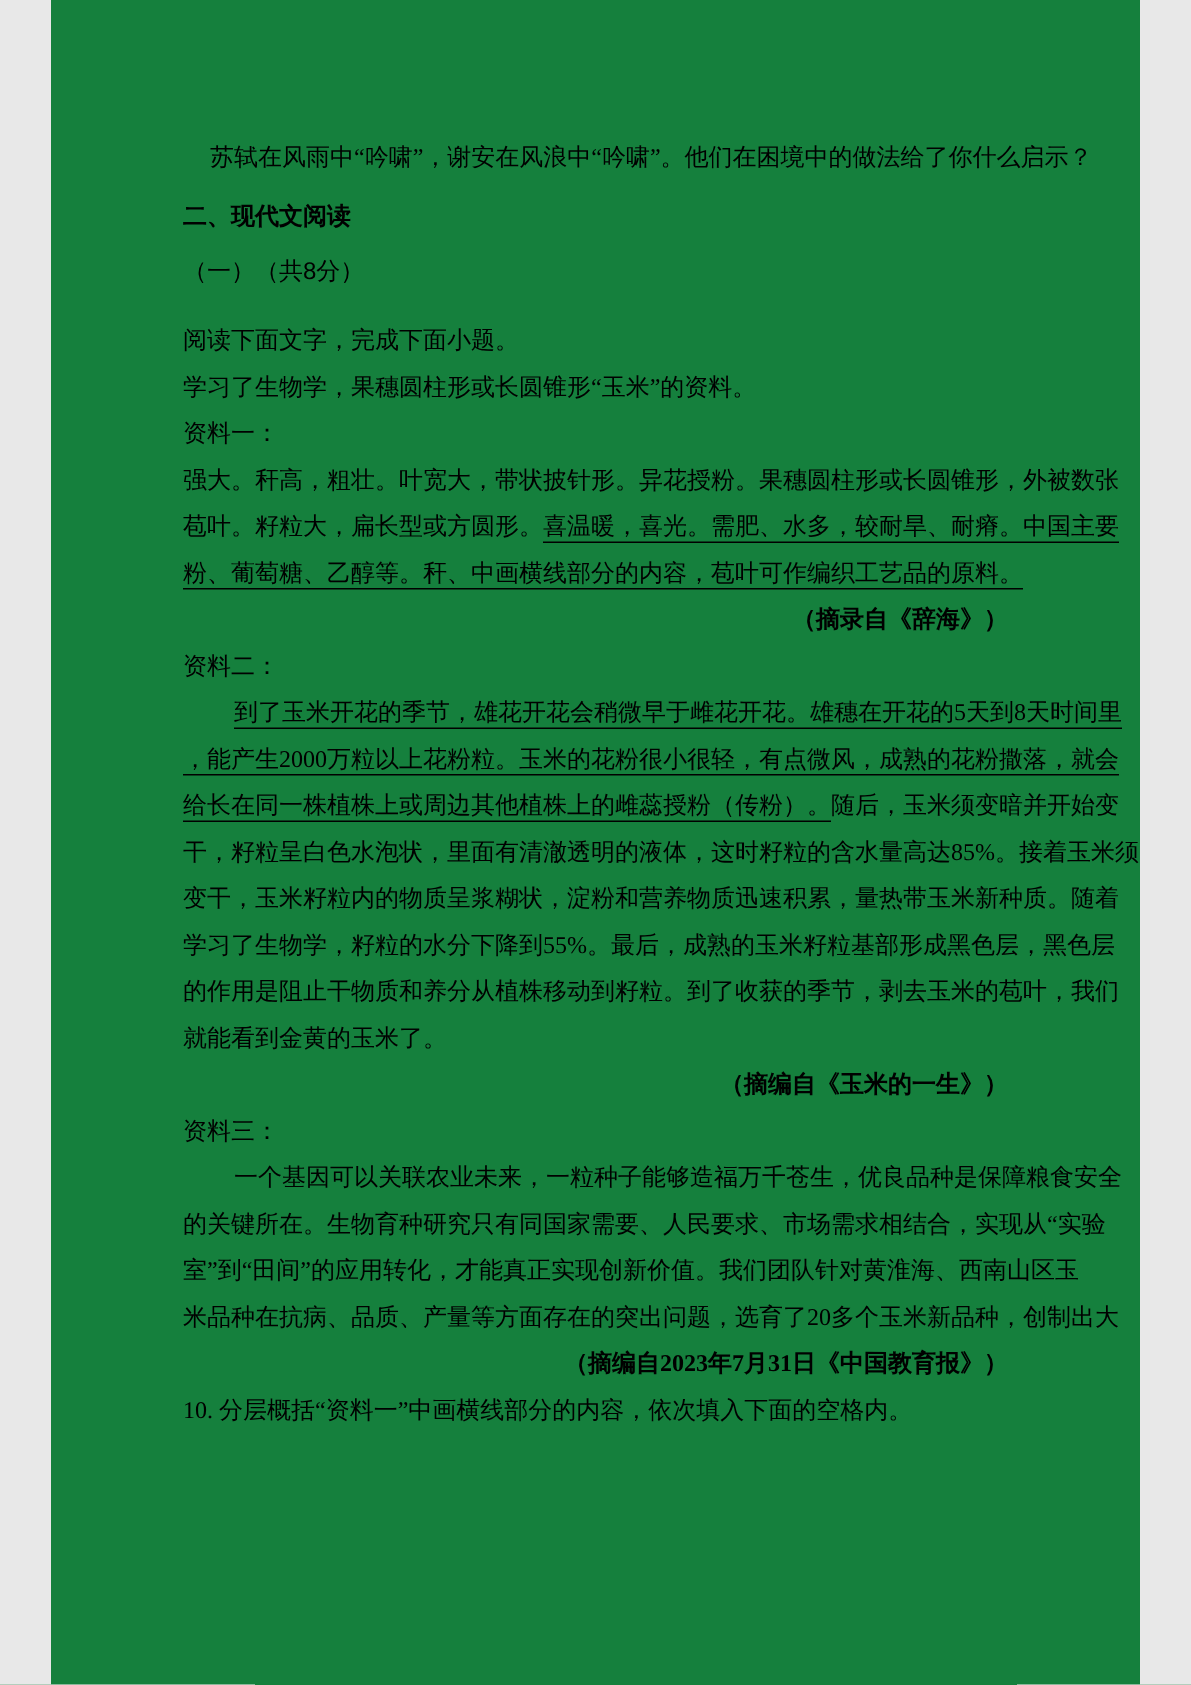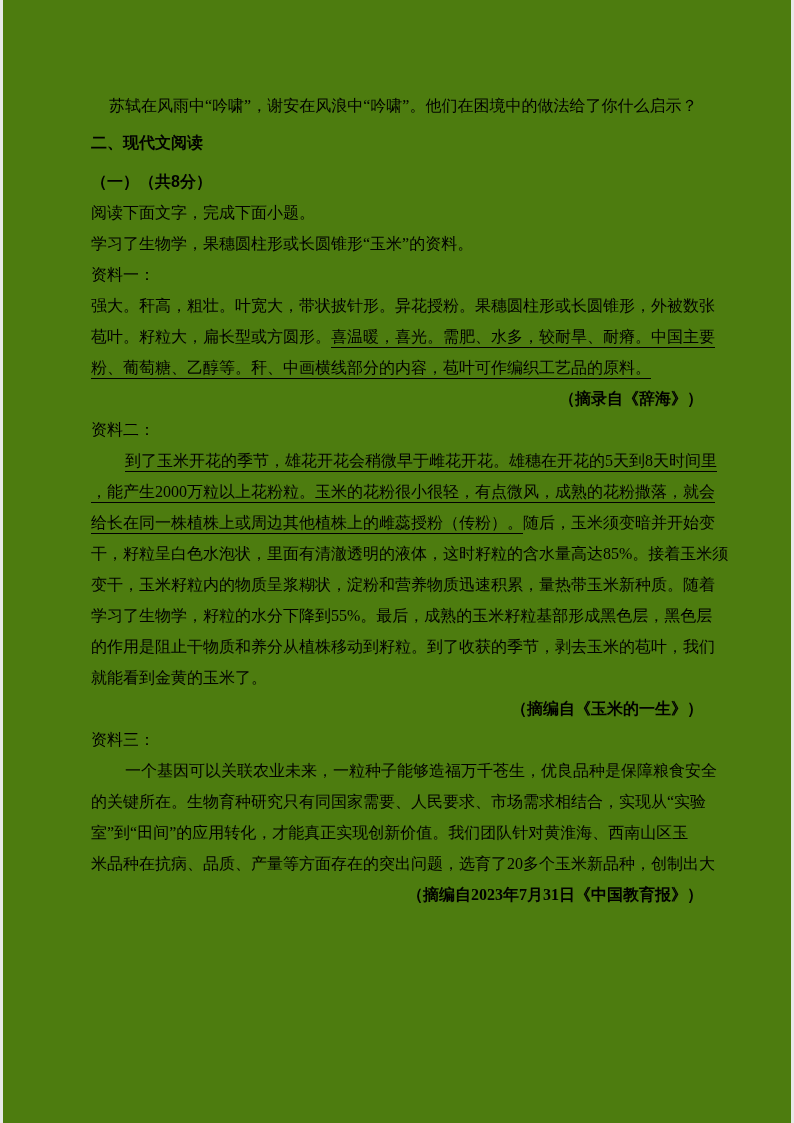--- a/index.html
+++ b/index.html
@@ -1,46 +1,46 @@
 <!DOCTYPE html>
 <html><head>
 <meta charset="utf-8">
 <style>
   html, body {
     margin: 0;
     padding: 0;
     background: #e8e8e8;
   }
   .page {
-    width: 788px;
+    width: 726px;
     height: 1123px;
     margin: 0 auto;
-    background: #4d7c0f;
+    background: #15803d;
     color: #000000;
     overflow: hidden;
     box-sizing: border-box;
     padding: 90px 88px 0 88px;
     font-family: "Liberation Serif", "DejaVu Serif", serif;
     font-size: 16px;
   }
   .line {
     line-height: 31px;
     min-height: 31px;
     white-space: nowrap;
   }
   .line span { display: inline; }
   .u {
     text-decoration: underline;
     text-underline-offset: 5px;
     text-decoration-thickness: 1px;
   }
   
   .k-question-text   { margin-left: 18px; margin-bottom: 8px; }
-  .k-section-heading { font-weight: bold; margin: 6px 0; font-family: Liberation Mono, monospace; }
-  .k-sub-heading     { font-weight: bold; margin-bottom: 0; font-family: "Liberation Sans", "DejaVu Sans", sans-serif; }
+  .k-section-heading { font-weight: bold; margin: 6px 0; font-family: Liberation Serif, serif; }
+  .k-sub-heading     { font-weight: normal; margin-bottom: 15px; font-family: "Liberation Sans", "DejaVu Sans", sans-serif; }
   .k-para-first      { text-indent: 34px; }
   .k-source          { text-align: right; font-weight: bold; }
 </style>
 </head>
 <body>
 
 <div class="page">
   <div>
       <div class="line k-question-text"><span class="">苏轼在风雨中“吟啸”，谢安在风浪中“吟啸”。他们在困境中的做法给了你什么启示？</span></div>
       <div class="line k-section-heading"><span class="">二、现代文阅读</span></div>
@@ -61,14 +61,15 @@
       <div class="line k-para"><span class="">学习了生物学，籽粒的水分下降到55%。最后，成熟的玉米籽粒基部形成黑色层，黑色层</span></div>
       <div class="line k-para"><span class="">的作用是阻止干物质和养分从植株移动到籽粒。到了收获的季节，剥去玉米的苞叶，我们</span></div>
       <div class="line k-para"><span class="">就能看到金黄的玉米了。</span></div>
       <div class="line k-source"><span class="">（摘编自《玉米的一生》）</span></div>
       <div class="line k-material-label"><span class="">资料三：</span></div>
       <div class="line k-para-first"><span class="">一个基因可以关联农业未来，一粒种子能够造福万千苍生，优良品种是保障粮食安全</span></div>
       <div class="line k-para"><span class="">的关键所在。生物育种研究只有同国家需要、人民要求、市场需求相结合，实现从“实验</span></div>
       <div class="line k-para"><span class="">室”到“田间”的应用转化，才能真正实现创新价值。我们团队针对黄淮海、西南山区玉</span></div>
       <div class="line k-para"><span class="">米品种在抗病、品质、产量等方面存在的突出问题，选育了20多个玉米新品种，创制出大</span></div>
       <div class="line k-source"><span class="">（摘编自2023年7月31日《中国教育报》）</span></div>
+      <div class="line k-question-number-text"><span class="">10. 分层概括“资料一”中画横线部分的内容，依次填入下面的空格内。</span></div>
     </div>
 </div>
 
 </body></html>

